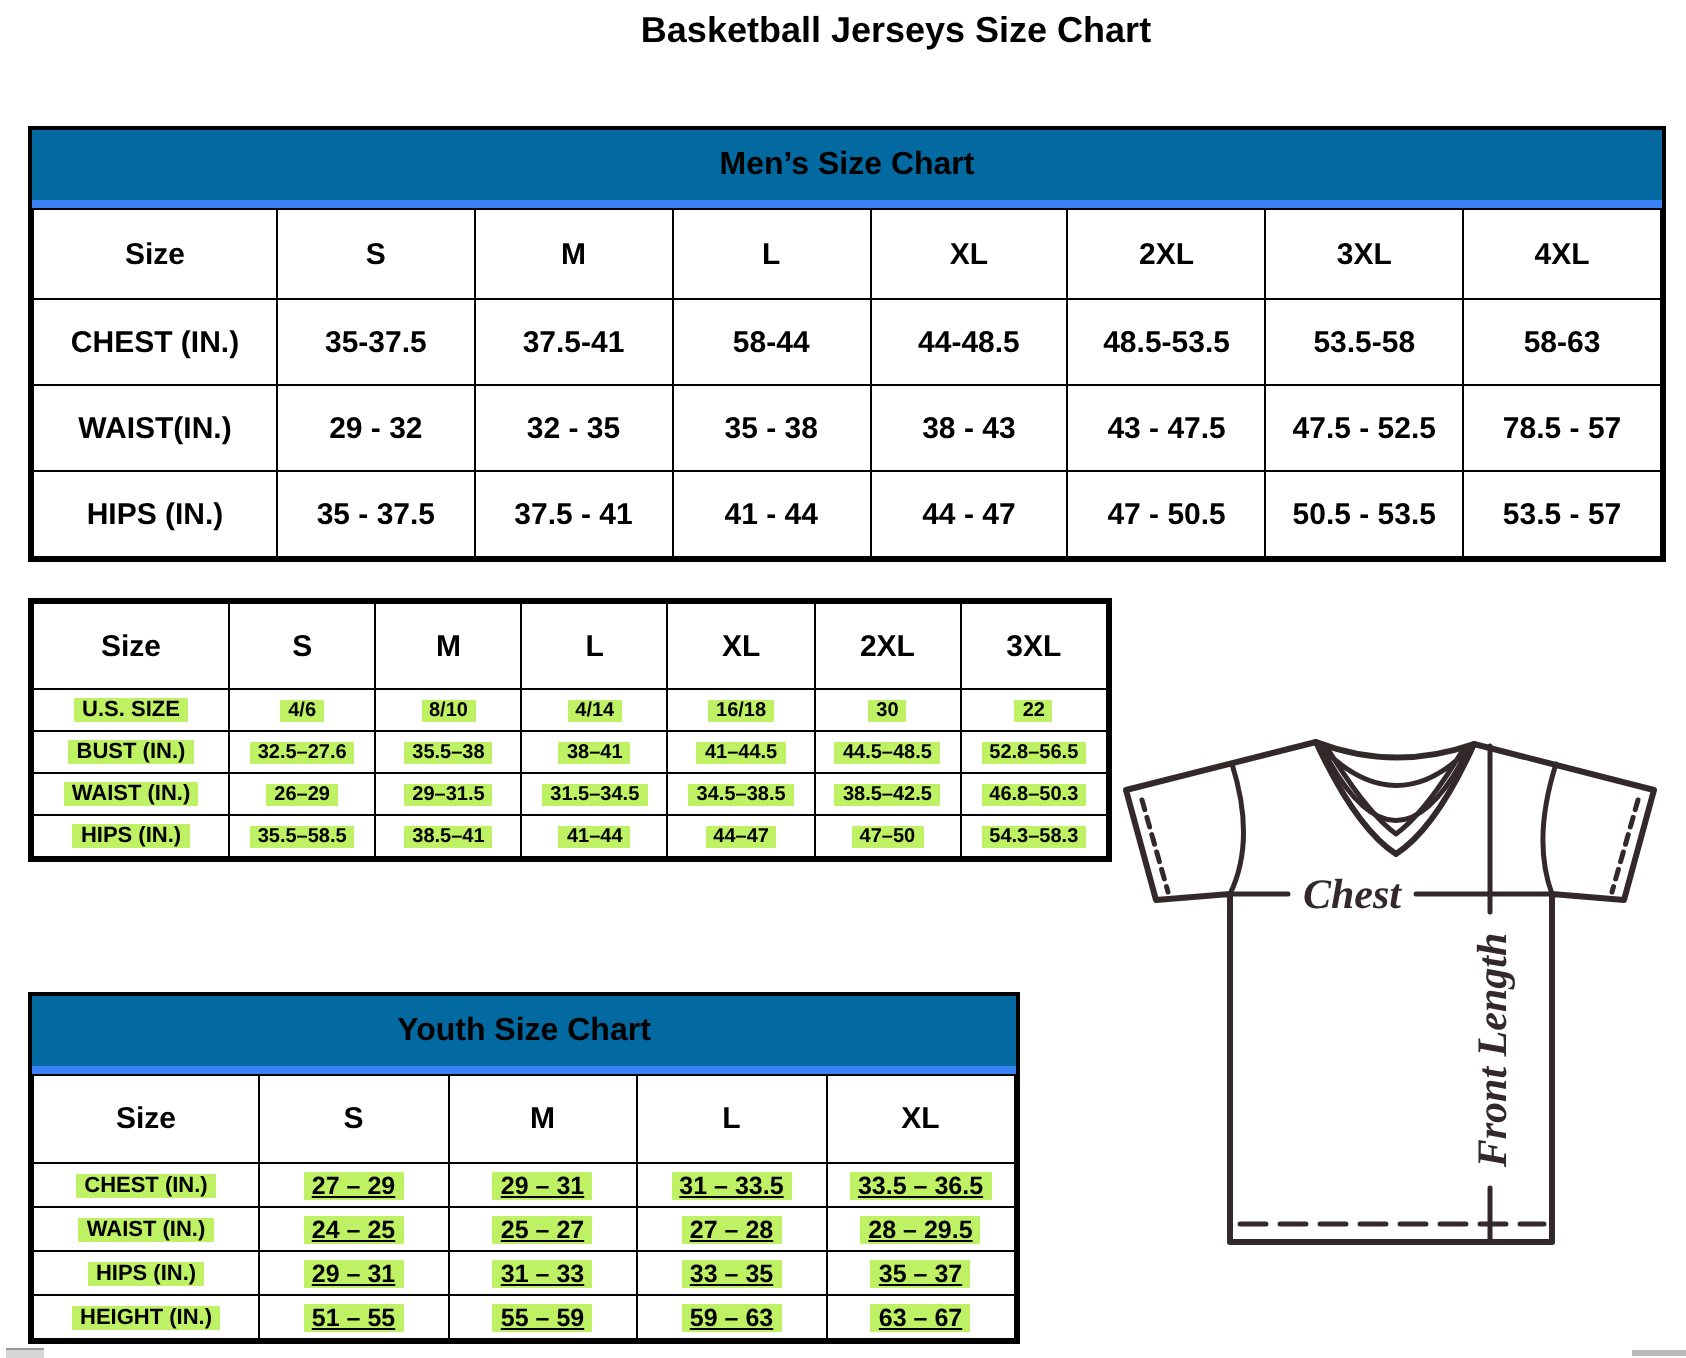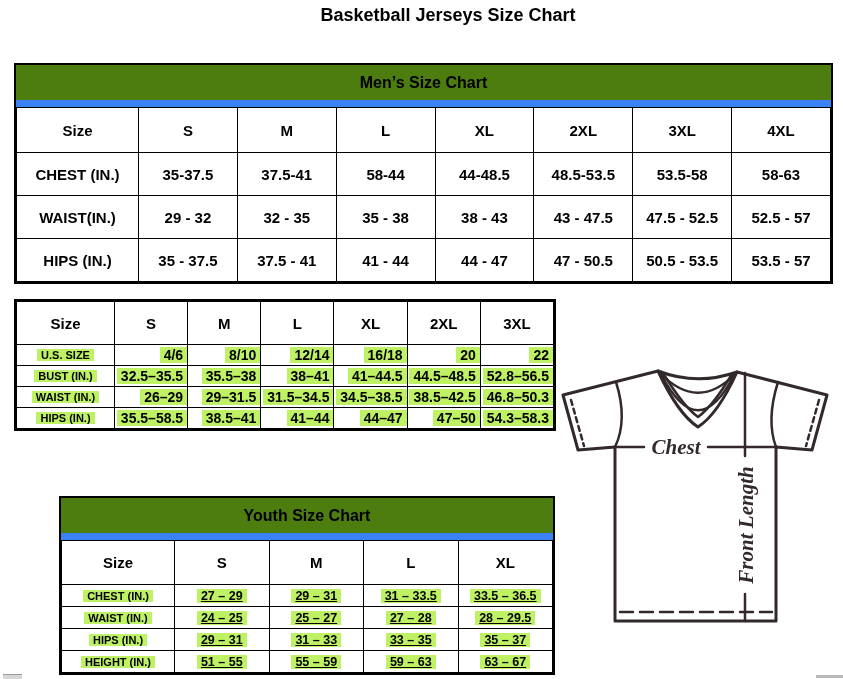--- a/index.html
+++ b/index.html
@@ -6,43 +6,43 @@
   body{
     width:843px;height:679px;position:relative;background:#ffffff;
     font-family:"Liberation Sans",sans-serif;color:#000;overflow:hidden;
   }
   .page-title{
     position:absolute;top:5px;left:0;width:808px;text-align:center;
     font-size:18px;font-weight:bold;letter-spacing:0px;margin-left:44px;
   }
   .chart-box{position:absolute;border:2px solid #000;background:#fff;}
   .chart-title{
-    background:#4d7c0f;border-bottom:7px solid #3b82f6;
+    background:#0369a1;border-bottom:4px solid #3b82f6;
     display:flex;align-items:center;justify-content:center;
     font-weight:bold;font-size:16px;height:35px;
   }
   table.size-table{border-collapse:collapse;width:100%;table-layout:fixed;}
   table.size-table th,table.size-table td{
     border:1px solid #000;text-align:center;vertical-align:middle;
     font-weight:bold;padding:0;overflow:hidden;white-space:nowrap;
   }
   
   .men{left:14px;top:63px;width:815px;}
   .men col.label-col{width:122px;}
   .men thead th{height:44px;font-size:15px;}
   .men tbody th,.men tbody td{height:42px;font-size:15px;}
   
   .women{left:14px;top:299px;width:538px;}
   .women col.label-col{width:98px;}
   .women thead th{height:42px;font-size:15px;}
   .women tbody tr{height:21px;}
   .women tbody th{font-size:11px;}
-  .women tbody td{font-size:14px;text-align:right;}
-  
-  .youth{left:14px;top:496px;width:492px;margin-left:45px;}
+  .women tbody td{font-size:10px;}
+  
+  .youth{left:14px;top:496px;width:492px;}
   .youth col.label-col{width:113px;}
   .youth thead th{height:43px;font-size:15px;}
   .youth tbody tr{height:22px;}
   .youth tbody th{font-size:11px;}
   .youth tbody td{font-size:12.5px;text-decoration:underline;}
   
   .women tbody .hl,.youth tbody .hl{background:#bef264;padding:0 4px;}
   
   .jersey-wrap{position:absolute;left:556px;top:362px;width:287px;height:263px;}
   .jersey-wrap svg{display:block;}
@@ -96,21 +96,21 @@
           <td>58-63</td>
         </tr>
         <tr>
           <th>WAIST(IN.)</th>
           <td>29 - 32</td>
           <td>32 - 35</td>
           <td>35 - 38</td>
           <td>38 - 43</td>
           <td>43 - 47.5</td>
           <td>47.5 - 52.5</td>
-          <td>52.5 - 57</td>
+          <td>78.5 - 57</td>
         </tr>
         <tr>
           <th>HIPS (IN.)</th>
           <td>35 - 37.5</td>
           <td>37.5 - 41</td>
           <td>41 - 44</td>
           <td>44 - 47</td>
           <td>47 - 50.5</td>
           <td>50.5 - 53.5</td>
           <td>53.5 - 57</td>
@@ -139,28 +139,28 @@
           <th>XL</th>
           <th>2XL</th>
           <th>3XL</th>
         </tr>
       </thead>
       <tbody>
         <tr>
           <th><span class="hl">U.S. SIZE</span></th>
           <td><span class="hl">4/6</span></td>
           <td><span class="hl">8/10</span></td>
-          <td><span class="hl">12/14</span></td>
+          <td><span class="hl">4/14</span></td>
           <td><span class="hl">16/18</span></td>
-          <td><span class="hl">20</span></td>
+          <td><span class="hl">30</span></td>
           <td><span class="hl">22</span></td>
         </tr>
         <tr>
           <th><span class="hl">BUST (IN.)</span></th>
-          <td><span class="hl">32.5–35.5</span></td>
+          <td><span class="hl">32.5–27.6</span></td>
           <td><span class="hl">35.5–38</span></td>
           <td><span class="hl">38–41</span></td>
           <td><span class="hl">41–44.5</span></td>
           <td><span class="hl">44.5–48.5</span></td>
           <td><span class="hl">52.8–56.5</span></td>
         </tr>
         <tr>
           <th><span class="hl">WAIST (IN.)</span></th>
           <td><span class="hl">26–29</span></td>
           <td><span class="hl">29–31.5</span></td>

